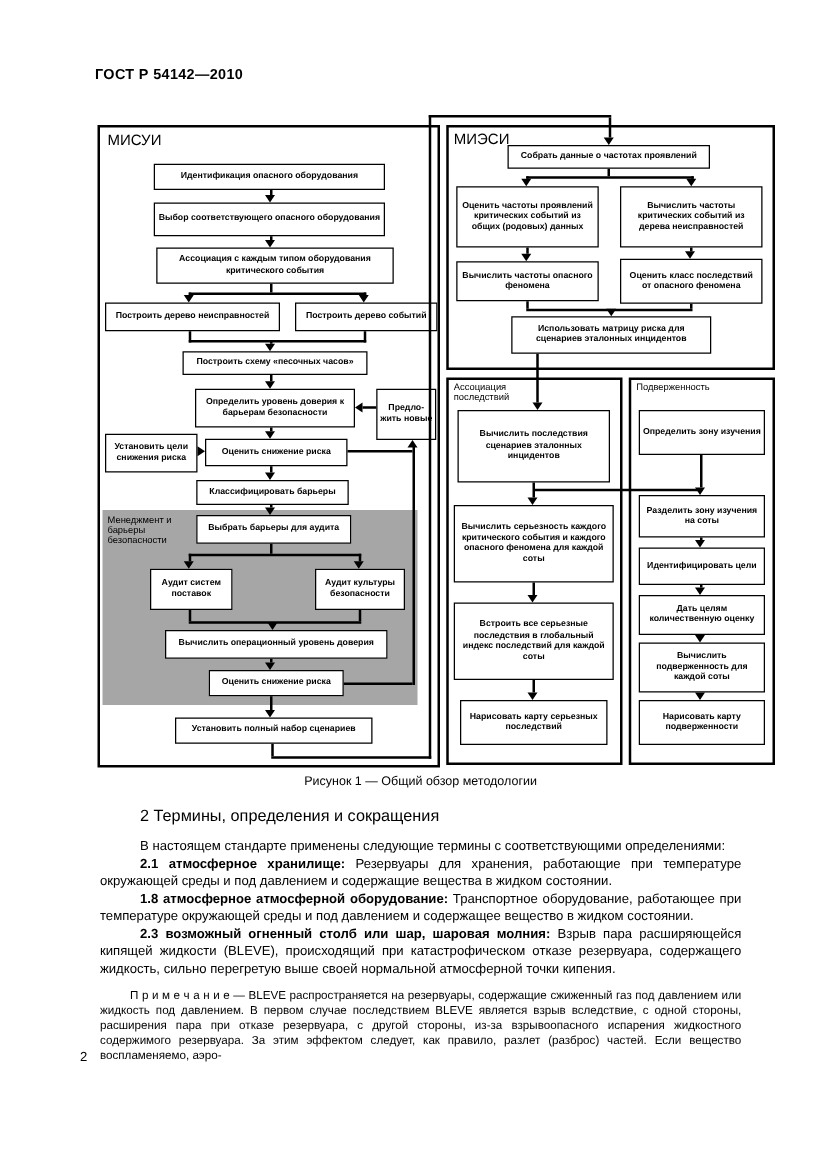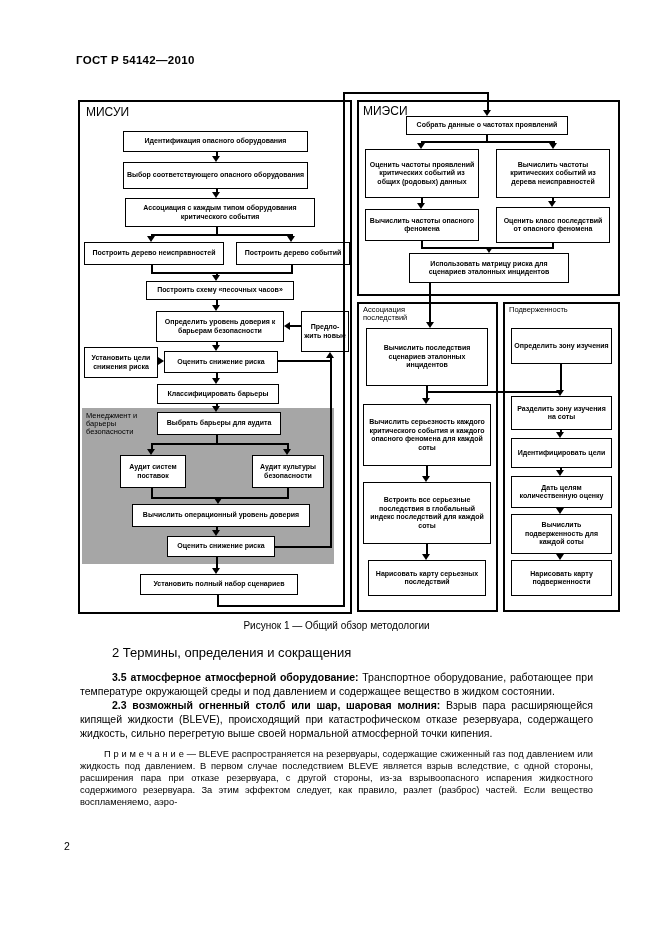--- a/index.html
+++ b/index.html
@@ -173,20 +173,22 @@
     <i class="ah d" style="left:556px;top:432px"></i>
     <i class="ln" style="left:560px;top:468px;width:2px;height:2px"></i>
     <i class="ah d" style="left:556px;top:470px"></i>
     <i class="ah d" style="left:556px;top:508px"></i>
     <i class="ah d" style="left:556px;top:554px"></i>
   </div>
 
   <div class="textblock">
     <p class="caption">Рисунок 1 — Общий обзор методологии</p>
     <h2 class="h2">2 Термины, определения и сокращения</h2>
-    <p class="para"><b><span>3.5</span> <span>атмосферное атмосферной оборудование:</span></b> <span>Транспортное оборудование, работающее при температуре окружающей среды и под давлением и содержащее вещество в жидком состоянии.</span></p>
+    <p class="para">В настоящем стандарте применены следующие термины с соответствующими определениями:</p>
+    <p class="para"><b><span>2.1</span> <span>атмосферное хранилище:</span></b> <span>Резервуары для хранения, работающие при температуре окружающей среды и под давлением и содержащие вещества в жидком состоянии.</span></p>
+    <p class="para"><b><span>1.8</span> <span>атмосферное атмосферной оборудование:</span></b> <span>Транспортное оборудование, работающее при температуре окружающей среды и под давлением и содержащее вещество в жидком состоянии.</span></p>
     <p class="para"><b><span>2.3</span> <span>возможный огненный столб или шар, шаровая молния:</span></b> <span>Взрыв пара расширяющейся кипящей жидкости (BLEVE), происходящий при катастрофическом отказе резервуара, содержащего жидкость, сильно перегретую выше своей нормальной атмосферной точки кипения.</span></p>
     <p class="note"><span>П р и м е ч а н и е — </span><span>BLEVE распространяется на резервуары, содержащие сжиженный газ под давлением или жидкость под давлением. В первом случае последствием BLEVE является взрыв вследствие, с одной стороны, расширения пара при отказе резервуара, с другой стороны, из-за взрывоопасного испарения жидкостного содержимого резервуара. За этим эффектом следует, как правило, разлет (разброс) частей. Если вещество воспламеняемо, аэро-</span></p>
   </div>
 
   <div class="pagenum">2</div>
 
 </div>
 
 </body></html>

